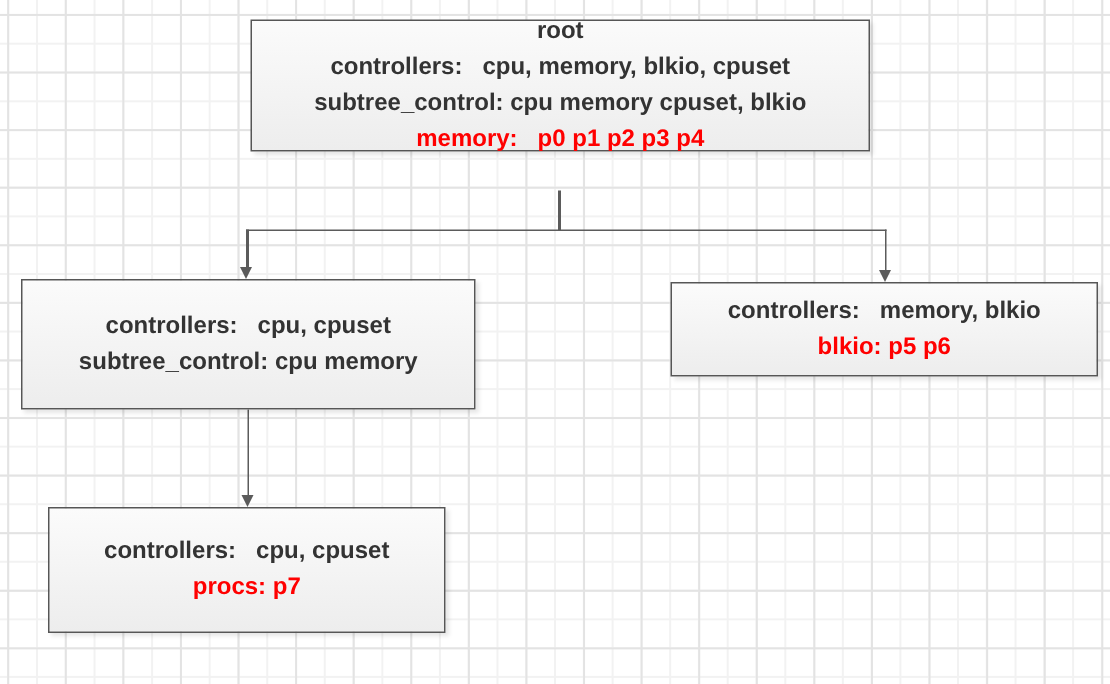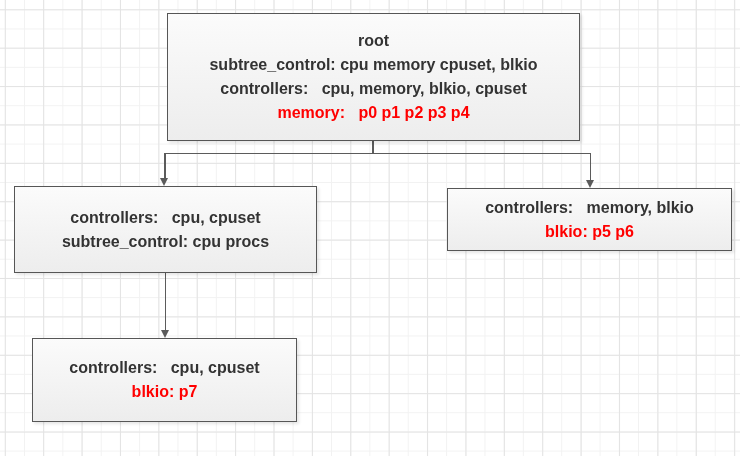--- a/index.html
+++ b/index.html
@@ -30,21 +30,21 @@
     justify-content: center;
     text-align: center;
     font-weight: bold;
     font-size: 16px;
     line-height: 24px;
     color: #333333;
   }
   .line { white-space: pre; }
   .red  { color: #ff0000; }
 
-  #node-root  { left: 167px; top: 13px;  width: 413px; height: 128px; }
+  #node-root  { left: 167px; top: 13px;  width: 413px; height: 88px; }
   #node-left  { left: 14px;  top: 186px; width: 303px; height: 87px;  }
   #node-right { left: 447px; top: 188px; width: 285px; height: 63px;  }
   #node-grand { left: 32px;  top: 338px; width: 265px; height: 84px;  }
 
   .cline { position: absolute; background: #5b5b5b; }
   #stub-root   { left: 372px;   top: 127px;   width: 1.5px; height: 27px; }
   #hline       { left: 164px;   top: 152.5px; width: 427px; height: 1.5px; }
   #vline-left  { left: 164px;   top: 152.5px; width: 1.5px; height: 26px; }
   #vline-right { left: 589.5px; top: 152.5px; width: 1.5px; height: 28px; }
   #vline-mid   { left: 164.5px; top: 273px;   width: 1.5px; height: 57px; }
@@ -69,33 +69,33 @@
   <div class="cline" id="hline"></div>
   <div class="cline" id="vline-left"></div>
   <div class="cline" id="vline-right"></div>
   <div class="cline" id="vline-mid"></div>
   <div class="arrow-down" id="arrow-left"></div>
   <div class="arrow-down" id="arrow-right"></div>
   <div class="arrow-down" id="arrow-mid"></div>
 
   <div class="node" id="node-root">
     <div class="line">root</div>
+    <div class="line">controllers:   cpu, memory, blkio, cpuset</div>
     <div class="line">subtree_control: cpu memory cpuset, blkio</div>
-    <div class="line">controllers:   cpu, memory, blkio, cpuset</div>
     <div class="line red">memory:   p0 p1 p2 p3 p4</div>
   </div>
 
   <div class="node" id="node-left">
     <div class="line">controllers:   cpu, cpuset</div>
-    <div class="line">subtree_control: cpu procs</div>
+    <div class="line">subtree_control: cpu memory</div>
   </div>
 
   <div class="node" id="node-right">
     <div class="line">controllers:   memory, blkio</div>
     <div class="line red">blkio: p5 p6</div>
   </div>
 
   <div class="node" id="node-grand">
     <div class="line">controllers:   cpu, cpuset</div>
-    <div class="line red">blkio: p7</div>
+    <div class="line red">procs: p7</div>
   </div>
 
 </div>
 
 </body></html>

